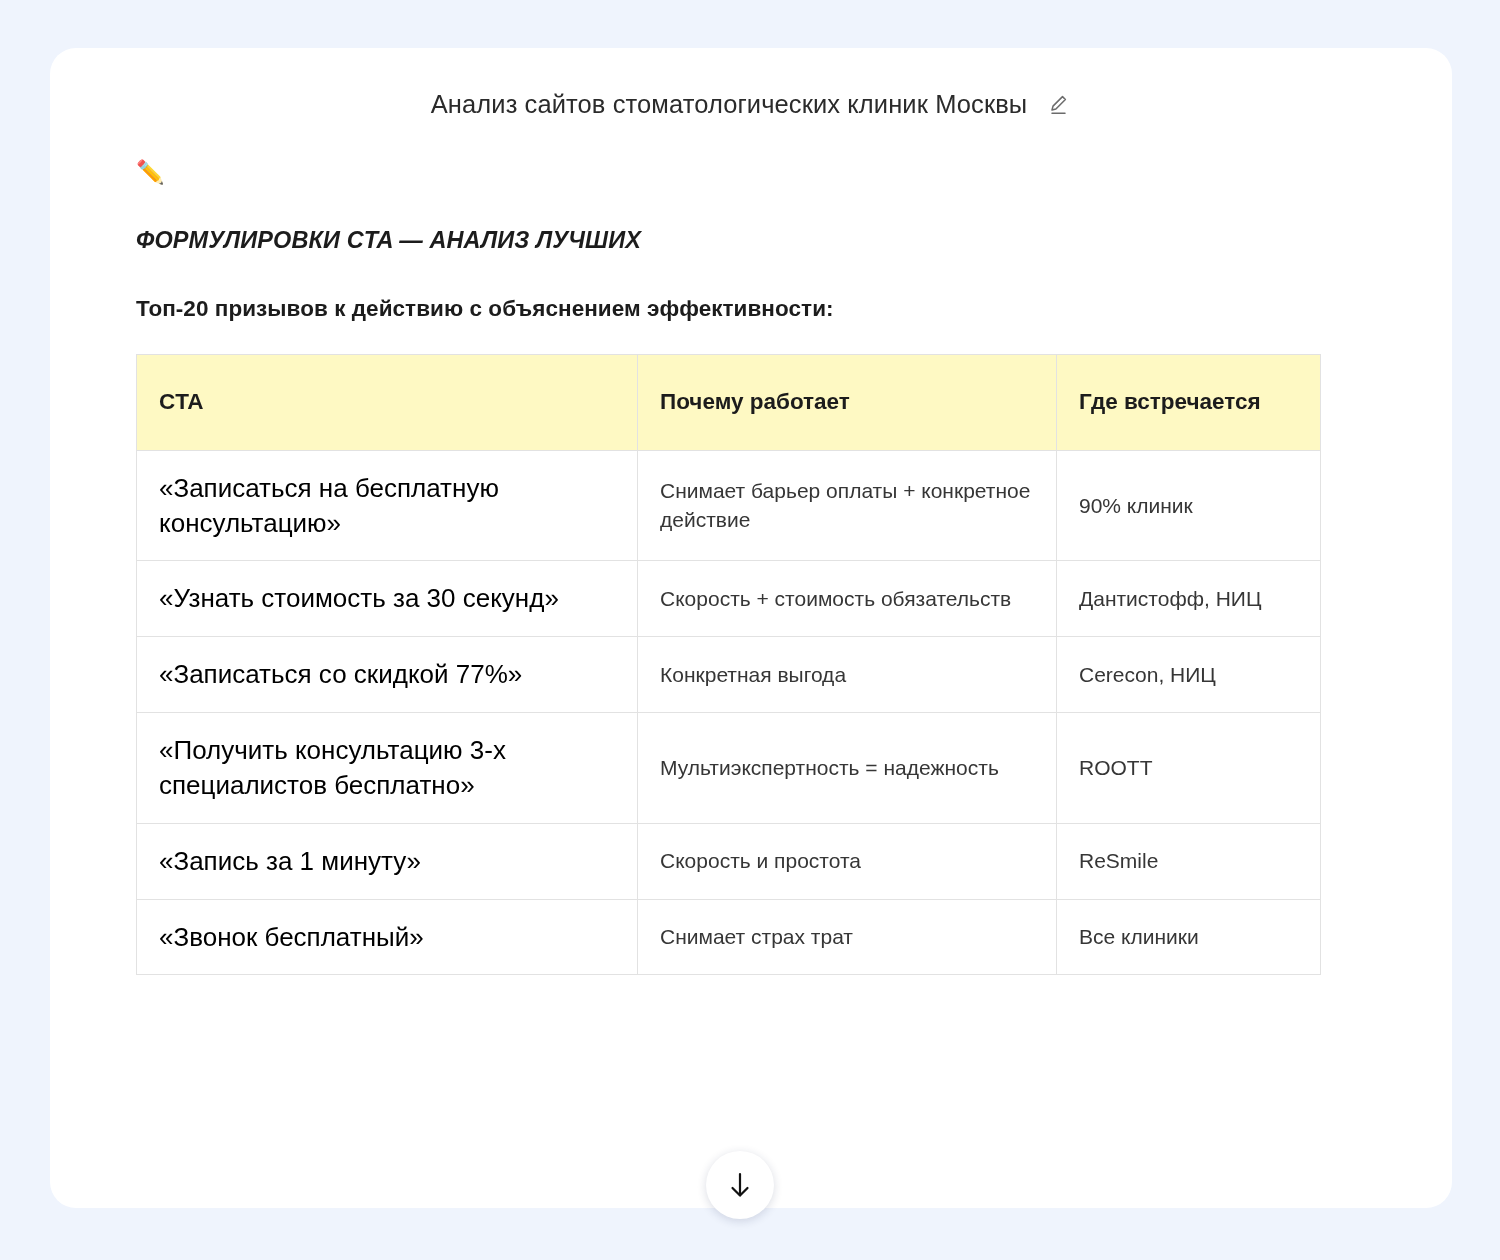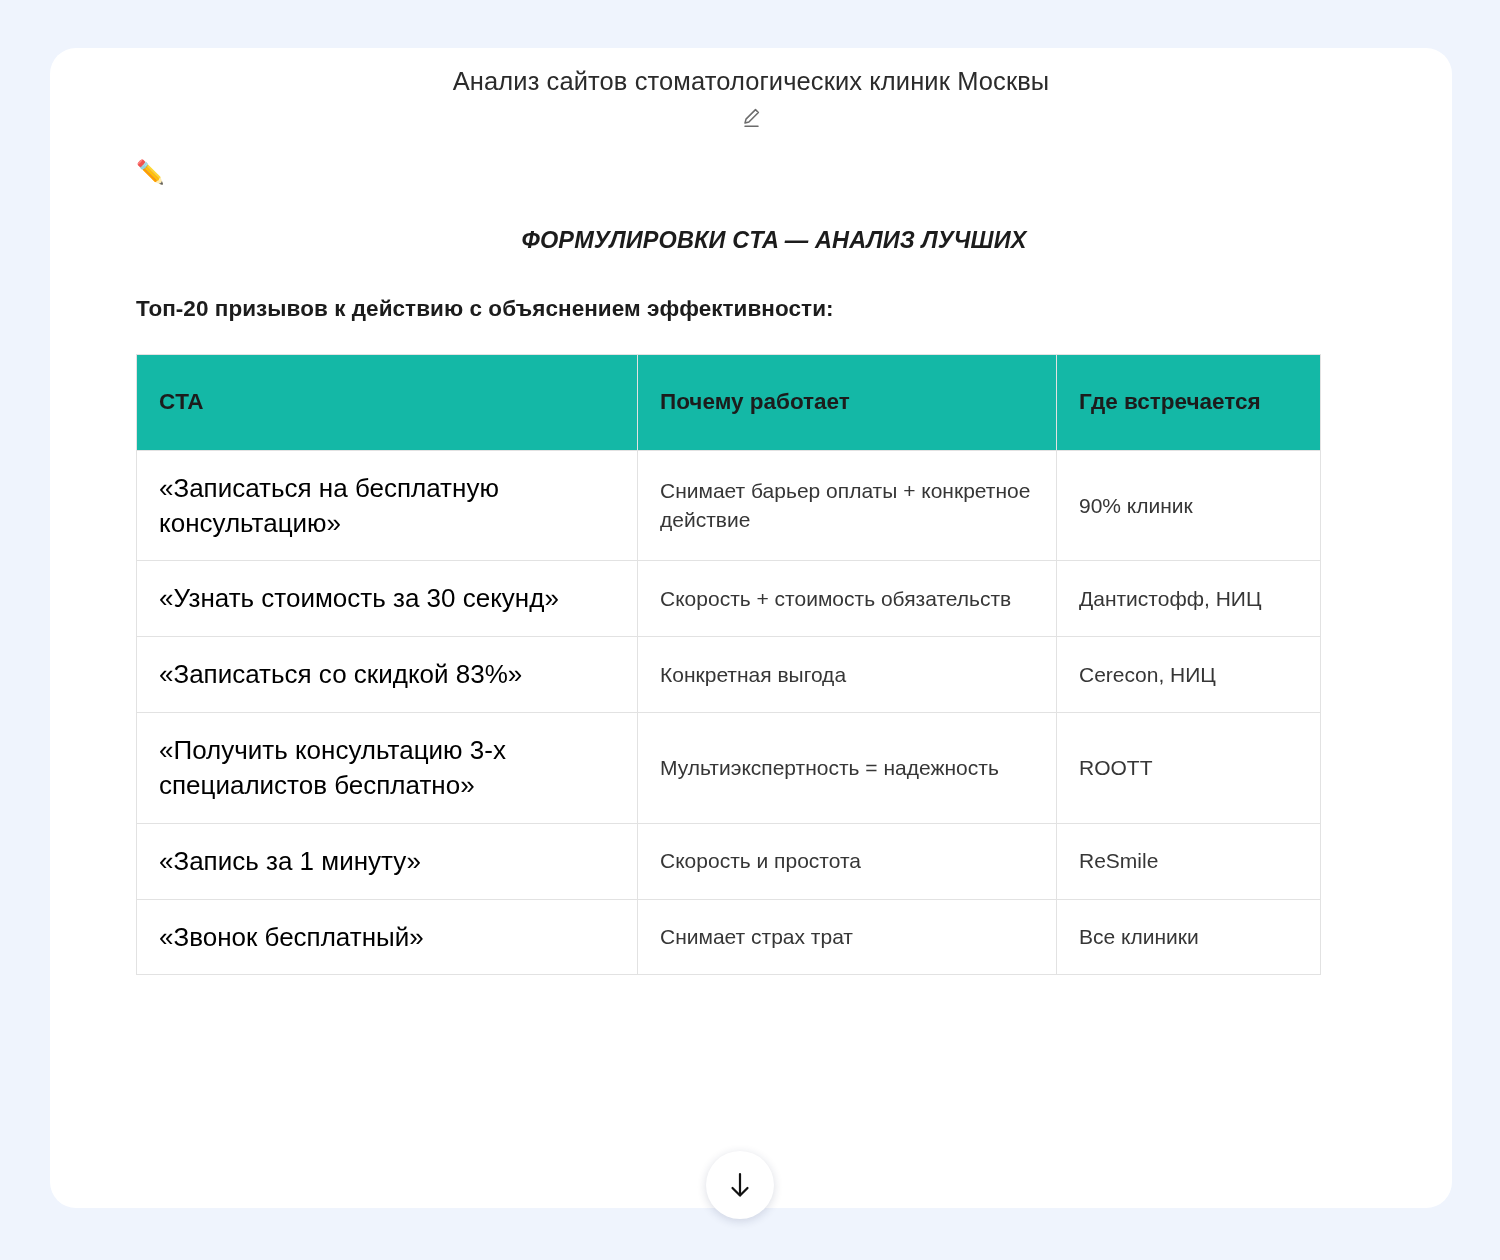--- a/index.html
+++ b/index.html
@@ -33,26 +33,25 @@
     background: #ffffff;
     border-radius: 26px;
     overflow: hidden;
     box-sizing: border-box;
   }
 
   
   .doc-titlebar {
     display: flex;
     align-items: center;
-    justify-content: flex-end;
-    gap: 8px;
+    justify-content: center;
+    gap: 18px;
     height: 52px;
     margin-top: 30px;
     padding: 0 40px;
-    flex-direction: column;
   }
   .doc-title {
     font-size: 25.5px;
     font-weight: 400;
     color: #2b2b2b;
     letter-spacing: 0.1px;
     white-space: nowrap;
   }
   .edit-icon {
     display: inline-flex;
@@ -88,21 +87,20 @@
     flex: none;
   }
 
   .heading-2 {
     font-size: 23.5px;
     font-weight: 700;
     font-style: italic;
     color: #1c1c1c;
     margin: 40px 0 0 0;
     letter-spacing: 0.1px;
-    text-align: center;
   }
 
   .heading-3 {
     font-size: 22.5px;
     font-weight: 700;
     color: #1c1c1c;
     margin: 42px 0 8px 0;
     letter-spacing: 0.05px;
   }
 
@@ -115,21 +113,21 @@
     width: 100%;
     border-collapse: collapse;
     table-layout: fixed;
     background: #ffffff;
   }
   table.cta-table col.c1 { width: 501px; }
   table.cta-table col.c2 { width: 419px; }
   table.cta-table col.c3 { width: 264px; }
 
   table.cta-table thead th {
-    background: #14b8a6;
+    background: #fef9c3;
     border: 1px solid #e2e2e2;
     text-align: left;
     vertical-align: middle;
     font-size: 22.5px;
     font-weight: 700;
     color: #1c1c1c;
     padding: 26px 22px;
     height: 96px;
     box-sizing: border-box;
     line-height: 1.24;
@@ -219,21 +217,21 @@
                 <td class="cta-cell">«Записаться на бесплатную консультацию»</td>
                 <td class="why-cell">Снимает барьер оплаты + конкретное действие</td>
                 <td class="where-cell">90% клиник</td>
               </tr>
               <tr>
                 <td class="cta-cell">«Узнать стоимость за 30 секунд»</td>
                 <td class="why-cell">Скорость + стоимость обязательств</td>
                 <td class="where-cell">Дантистофф, НИЦ</td>
               </tr>
               <tr>
-                <td class="cta-cell">«Записаться со скидкой 83%»</td>
+                <td class="cta-cell">«Записаться со скидкой 77%»</td>
                 <td class="why-cell">Конкретная выгода</td>
                 <td class="where-cell">Cerecon, НИЦ</td>
               </tr>
               <tr>
                 <td class="cta-cell">«Получить консультацию 3-х специалистов бесплатно»</td>
                 <td class="why-cell">Мультиэкспертность = надежность</td>
                 <td class="where-cell">ROOTT</td>
               </tr>
               <tr>
                 <td class="cta-cell">«Запись за 1 минуту»</td>

